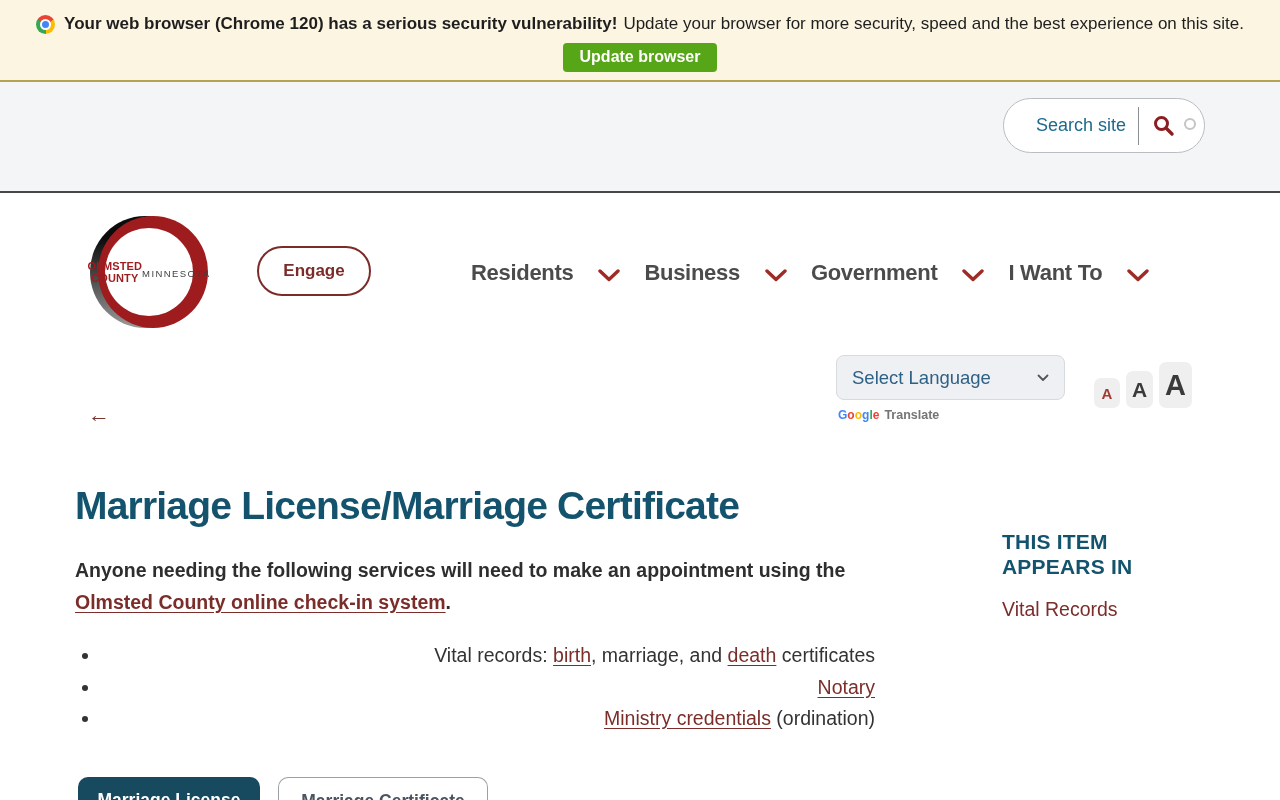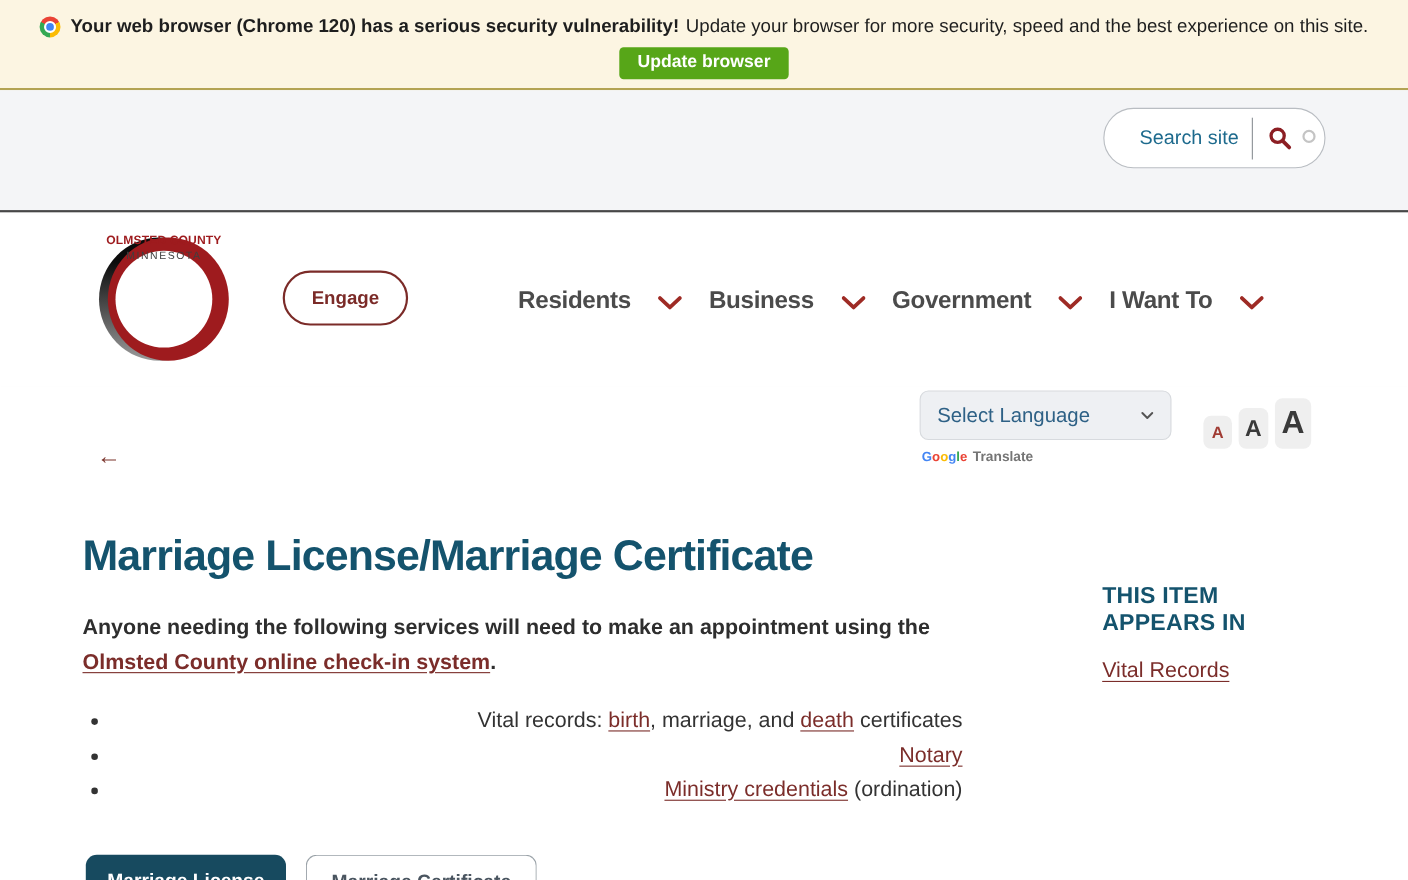--- a/index.html
+++ b/index.html
@@ -80,22 +80,22 @@
   }
   .logo-red {
     position:absolute; right:0; top:3px; width:110px; height:112px; border-radius:50%;
     background:#9e1b1e;
   }
   .logo-white {
     position:absolute; left:15px; top:15px; width:88px; height:88px; border-radius:50%;
     background:#fff;
   }
   .logo-text {
-    position:absolute; inset:0; z-index:3; display:flex; flex-direction:column;
-    justify-content:flex-start; align-items:center; text-align:center;
+    position:absolute; inset:0; z-index:3; display:flex; flex-direction:row;
+    justify-content:center; align-items:center; text-align:center;
   }
   .logo-line1 { font-size:11px; font-weight:bold; color:#9e1b1e; letter-spacing:0.1px; }
   .logo-line2 { font-size:9.5px; color:#3f3f3f; letter-spacing:1.4px; margin-top:2px; }
 
   .engage {
     position:absolute; left:257px; top:51px; width:114px; height:50px;
     border:2px solid #7b2b28; border-radius:26px; background:#fff;
     display:flex; align-items:center; justify-content:center; cursor:pointer;
   }
   .engage span { color:#7b2b28; font-weight:bold; font-size:17px; text-underline-offset:3px; }
@@ -151,21 +151,21 @@
   .tab-active { width:182px; background:#174a5f; color:#fff; border:none; }
   .tab-inactive { width:210px; background:#fff; color:#4a5560; border:1.5px solid #99a1a7; border-bottom:none; }
 
   .sidebar { position:absolute; left:1002px; top:178px; width:190px; }
   .sidebar-heading {
     margin:0; width:145px; font-size:21px; font-weight:800; color:#14536d;
     line-height:25px; letter-spacing:0.2px;
   }
   .sidebar-link {
     display:inline-block; margin-top:19px; font-size:19.5px; color:#7b2d2a;
-    text-decoration:underline; text-underline-offset:4px; cursor:pointer;
+    text-underline-offset:4px; cursor:pointer;
   }
 </style>
 </head>
 <body>
 
 <div class="page">
 
   <div class="banner">
     <div class="banner-row">
       <span class="chrome-icon"></span>

